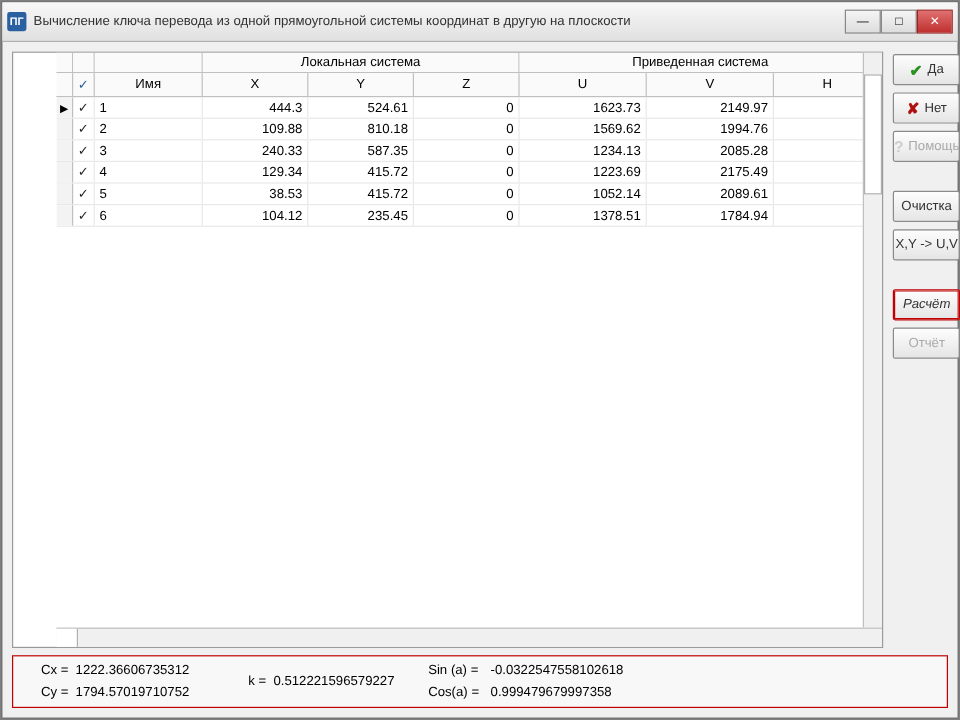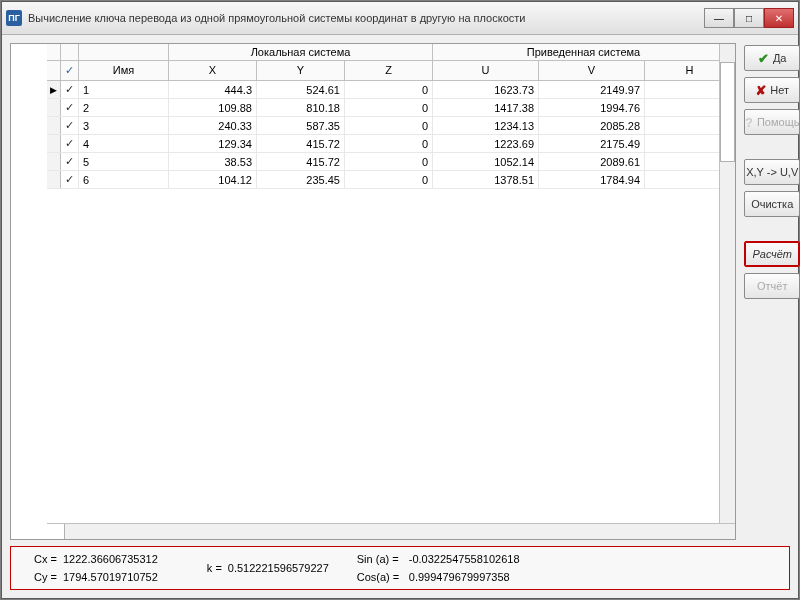--- a/index.html
+++ b/index.html
@@ -96,21 +96,21 @@
               <div class="cell c-v num">2149.97</div>
               <div class="cell c-h num">0</div>
             </div>
             <div class="row">
               <div class="marker"></div>
               <div class="cell chkcol">✓</div>
               <div class="cell c-name">2</div>
               <div class="cell c-x num">109.88</div>
               <div class="cell c-y num">810.18</div>
               <div class="cell c-z num">0</div>
-              <div class="cell c-u num">1417.38</div>
+              <div class="cell c-u num">1569.62</div>
               <div class="cell c-v num">1994.76</div>
               <div class="cell c-h num">0</div>
             </div>
             <div class="row">
               <div class="marker"></div>
               <div class="cell chkcol">✓</div>
               <div class="cell c-name">3</div>
               <div class="cell c-x num">240.33</div>
               <div class="cell c-y num">587.35</div>
               <div class="cell c-z num">0</div>
@@ -168,24 +168,24 @@
         <div class="btn">
             <span class="x">✘</span>
             <span>Нет</span>
           </div>
         <div class="btn disabled">
             <span class="q">?</span>
             <span>Помощь</span>
           </div>
         <div class="spacer"></div>
         <div class="btn">
+            <span>Очистка</span>
+          </div>
+        <div class="btn">
             <span>X,Y -&gt; U,V</span>
-          </div>
-        <div class="btn">
-            <span>Очистка</span>
           </div>
         <div class="spacer"></div>
         <div class="btn highlight">
             <span>Расчёт</span>
           </div>
         <div class="btn disabled">
             <span>Отчёт</span>
           </div>
       </div>
     </div>

